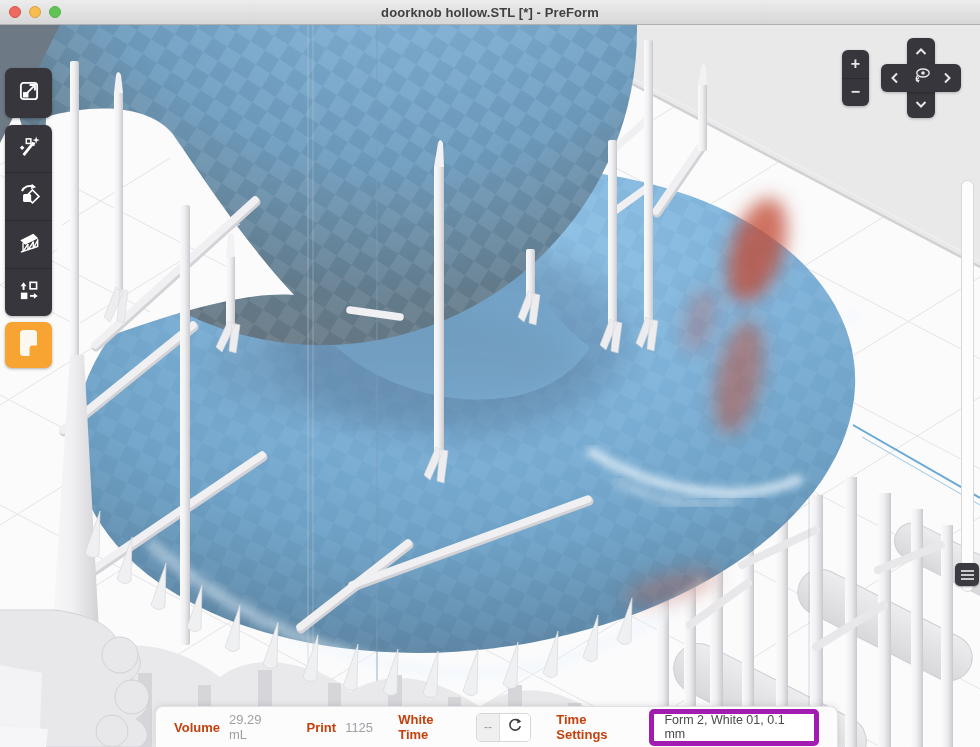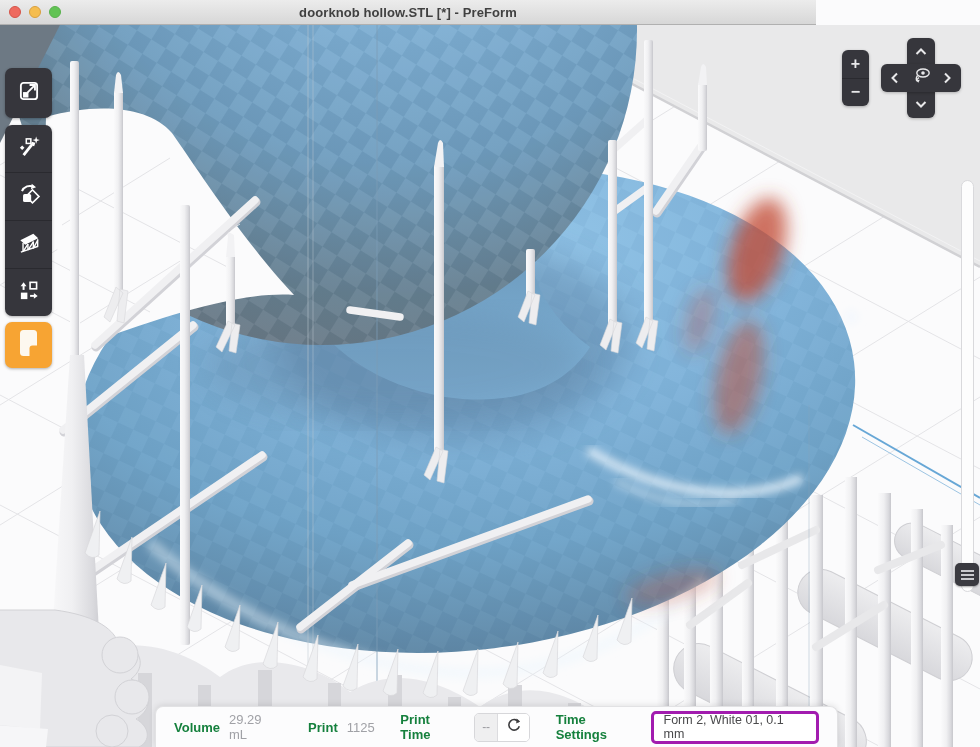--- a/index.html
+++ b/index.html
@@ -1,19 +1,19 @@
 <!DOCTYPE html>
 <html><head>
 <meta charset="utf-8">
 <style>
   html,body{margin:0;padding:0;width:980px;height:747px;overflow:hidden;
     font-family:"Liberation Sans", sans-serif; background:#fff; -webkit-font-smoothing:antialiased;}
   .window{position:relative;width:980px;height:747px;background:#fbfbfc;}
   
-  .titlebar{position:absolute;left:0;top:0;width:816px;height:25px;
+  .titlebar{position:absolute;left:0;top:0;width:980px;height:25px;
     background:linear-gradient(#ececec,#d7d7d7);border-bottom:1px solid #b0b0b0;box-sizing:border-box;
     display:flex;align-items:center;justify-content:center;}
   .titlebar .title{font-size:13px;font-weight:700;color:#404040;letter-spacing:.1px;}
   .lights{position:absolute;left:9px;top:6px;display:flex;gap:8px;}
   .light{width:12px;height:12px;border-radius:50%;box-sizing:border-box;}
   .light.red{background:#ee6a5f;border:1px solid #d55449;}
   .light.yellow{background:#f5bd4f;border:1px solid #d9a03f;}
   .light.green{background:#61c354;border:1px solid #58b14c;}
   
   .viewport{position:absolute;left:0;top:25px;width:980px;height:722px;}
@@ -42,28 +42,28 @@
   .layer-track{position:absolute;left:961px;top:180px;width:13px;height:412px;background:#fdfdfd;
     border:1px solid #d9d9dc;border-radius:7px;box-sizing:border-box;}
   .layer-handle{position:absolute;left:955px;top:563px;width:24px;height:23px;background:#3a3a40;
     border-radius:5px;box-shadow:0 1px 2px rgba(0,0,0,.35);display:flex;align-items:center;justify-content:center;cursor:grab;}
   .layer-handle .grip{width:13px;height:11px;
     background:repeating-linear-gradient(#3a3a40 0 1px,#c9c9cd 1px 3px,#3a3a40 3px 4px);}
   
   .statusbar{position:absolute;left:155px;top:706px;width:683px;height:41px;background:#fcfcfd;
     border:1px solid #e2e2e4;border-bottom:none;border-radius:8px 8px 0 0;box-sizing:border-box;
     box-shadow:0 -1px 6px rgba(0,0,0,.10);display:flex;align-items:center;padding:0 18px;}
-  .statusbar .lbl{font-size:13px;font-weight:700;color:#15803d;}
+  .statusbar .lbl{font-size:13px;font-weight:700;color:#c2410c;}
   .statusbar .val{font-size:13px;color:#a0a1a6;margin-left:9px;}
   .sp24{width:26px;}
   .pt-btn{display:flex;margin-left:11px;border:1px solid #d7d7da;border-radius:5px;overflow:hidden;height:27px;}
   .pt-btn .dash{width:23px;background:#efeff0;color:#9b9ba0;font-size:12px;display:flex;
     align-items:center;justify-content:center;border-right:1px solid #dcdcdf;}
   .pt-btn .refresh{width:31px;background:#fff;display:flex;align-items:center;justify-content:center;cursor:pointer;}
-  .settings-box{margin-left:11px;border:3px solid #a21caf;border-radius:5px;background:#fff;
+  .settings-box{margin-left:11px;border:5px solid #a21caf;border-radius:5px;background:#fff;
     height:27px;display:flex;align-items:center;padding:0 10px;font-size:12.5px;color:#4a4a4c;cursor:pointer;}
 </style>
 </head>
 <body>
 
 <div class="window">
 
   <div class="titlebar">
     <div class="lights">
       <div class="light red"></div>
@@ -435,21 +435,21 @@
       <div class="grip"></div>
     </div>
 
   <div class="statusbar">
     <span class="lbl">Volume</span>
     <span class="val">29.29 mL</span>
     <span class="sp24"></span>
     <span class="lbl">Print</span>
     <span class="val">1125</span>
     <span class="sp24"></span>
-    <span class="lbl">Print Time</span>
+    <span class="lbl">White Time</span>
     <span class="pt-btn">
       <span class="dash">--</span>
       <span class="refresh">
         <span>
           <svg width="16" height="16" viewBox="0 0 16 16">
             <path d="M12.8,5.2 A5.3,5.3 0 1 0 13.3,9.3" fill="none" stroke="#3c3c3e" stroke-width="1.6"></path>
             <path d="M10.6,1.6 L14.2,4.4 L10.2,6.4 Z" fill="#3c3c3e"></path>
           </svg>
         </span>
       </span>

